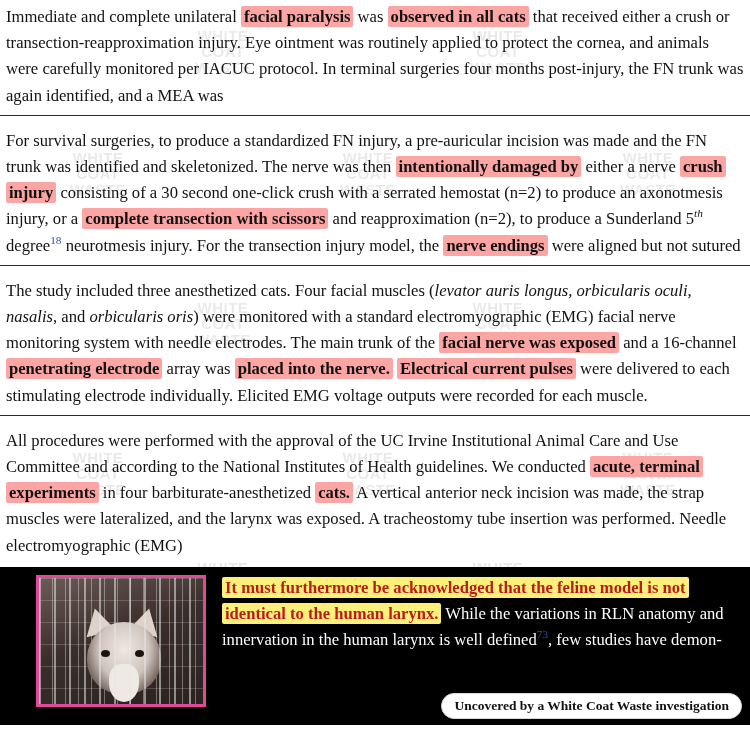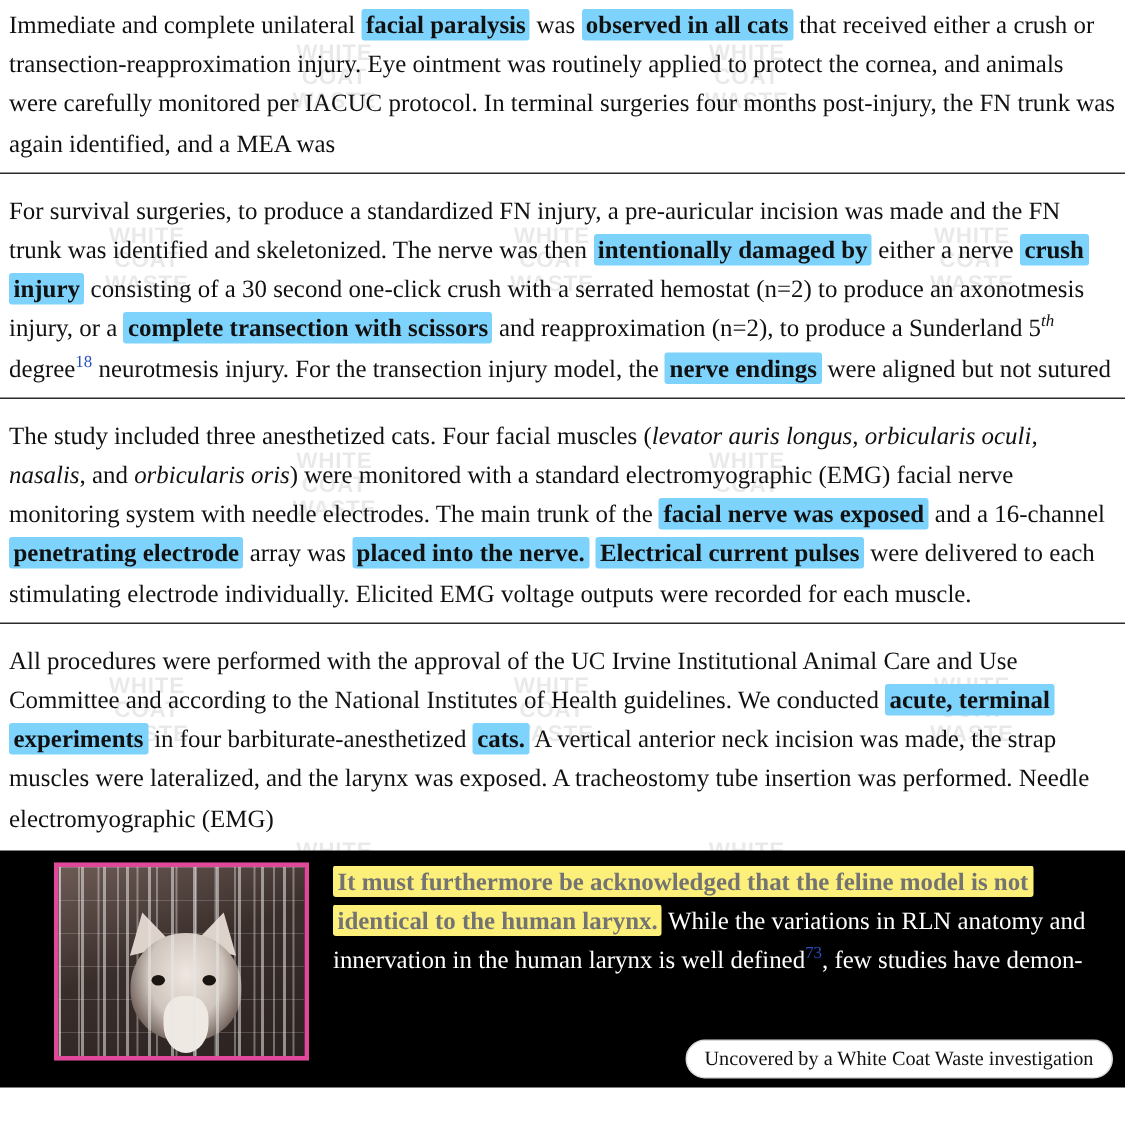--- a/index.html
+++ b/index.html
@@ -54,21 +54,21 @@
     position: relative;
     z-index: 2;
     height: 9px;
     border-top: 1px solid #2b2b2b;
     border-bottom: 0;
     margin: 0;
     background: #ffffff;
   }
 
   mark.hl {
-    background: #7dd3fc;
+    background: #fca5a5;
     color: #111;
     padding: 1px 3px;
     border-radius: 2px;
     font-weight: bold;
     box-decoration-break: clone;
     -webkit-box-decoration-break: clone;
   }
   .it { font-style: italic; }
   sup { font-size: 0.68em; vertical-align: super; line-height: 0; font-style: italic; }
   .ref { color: #2a4fbf; font-size: 0.68em; vertical-align: super; line-height: 0; }
@@ -143,30 +143,30 @@
 
   .quote-box {
     position: absolute;
     left: 222px;
     top: 8px;
     right: 10px;
     color: #ffffff;
     font-size: 16.6px;
     line-height: 1.57;
   }
-  .quote-box mark.hl { background: #fdf07a; color: #737373; }
+  .quote-box mark.hl { background: #fdf07a; color: #b91c1c; }
 
   .credit {
     position: absolute;
     right: 8px;
     bottom: 6px;
     background: #ffffff;
     color: #111111;
     font-family: "Liberation Serif", serif;
-    font-weight: normal;
+    font-weight: bold;
     font-size: 13.5px;
     padding: 4px 12px;
     border-radius: 14px;
     border: 1px solid #d8d8d8;
     white-space: nowrap;
   }
 </style>
 </head>
 <body>
 

